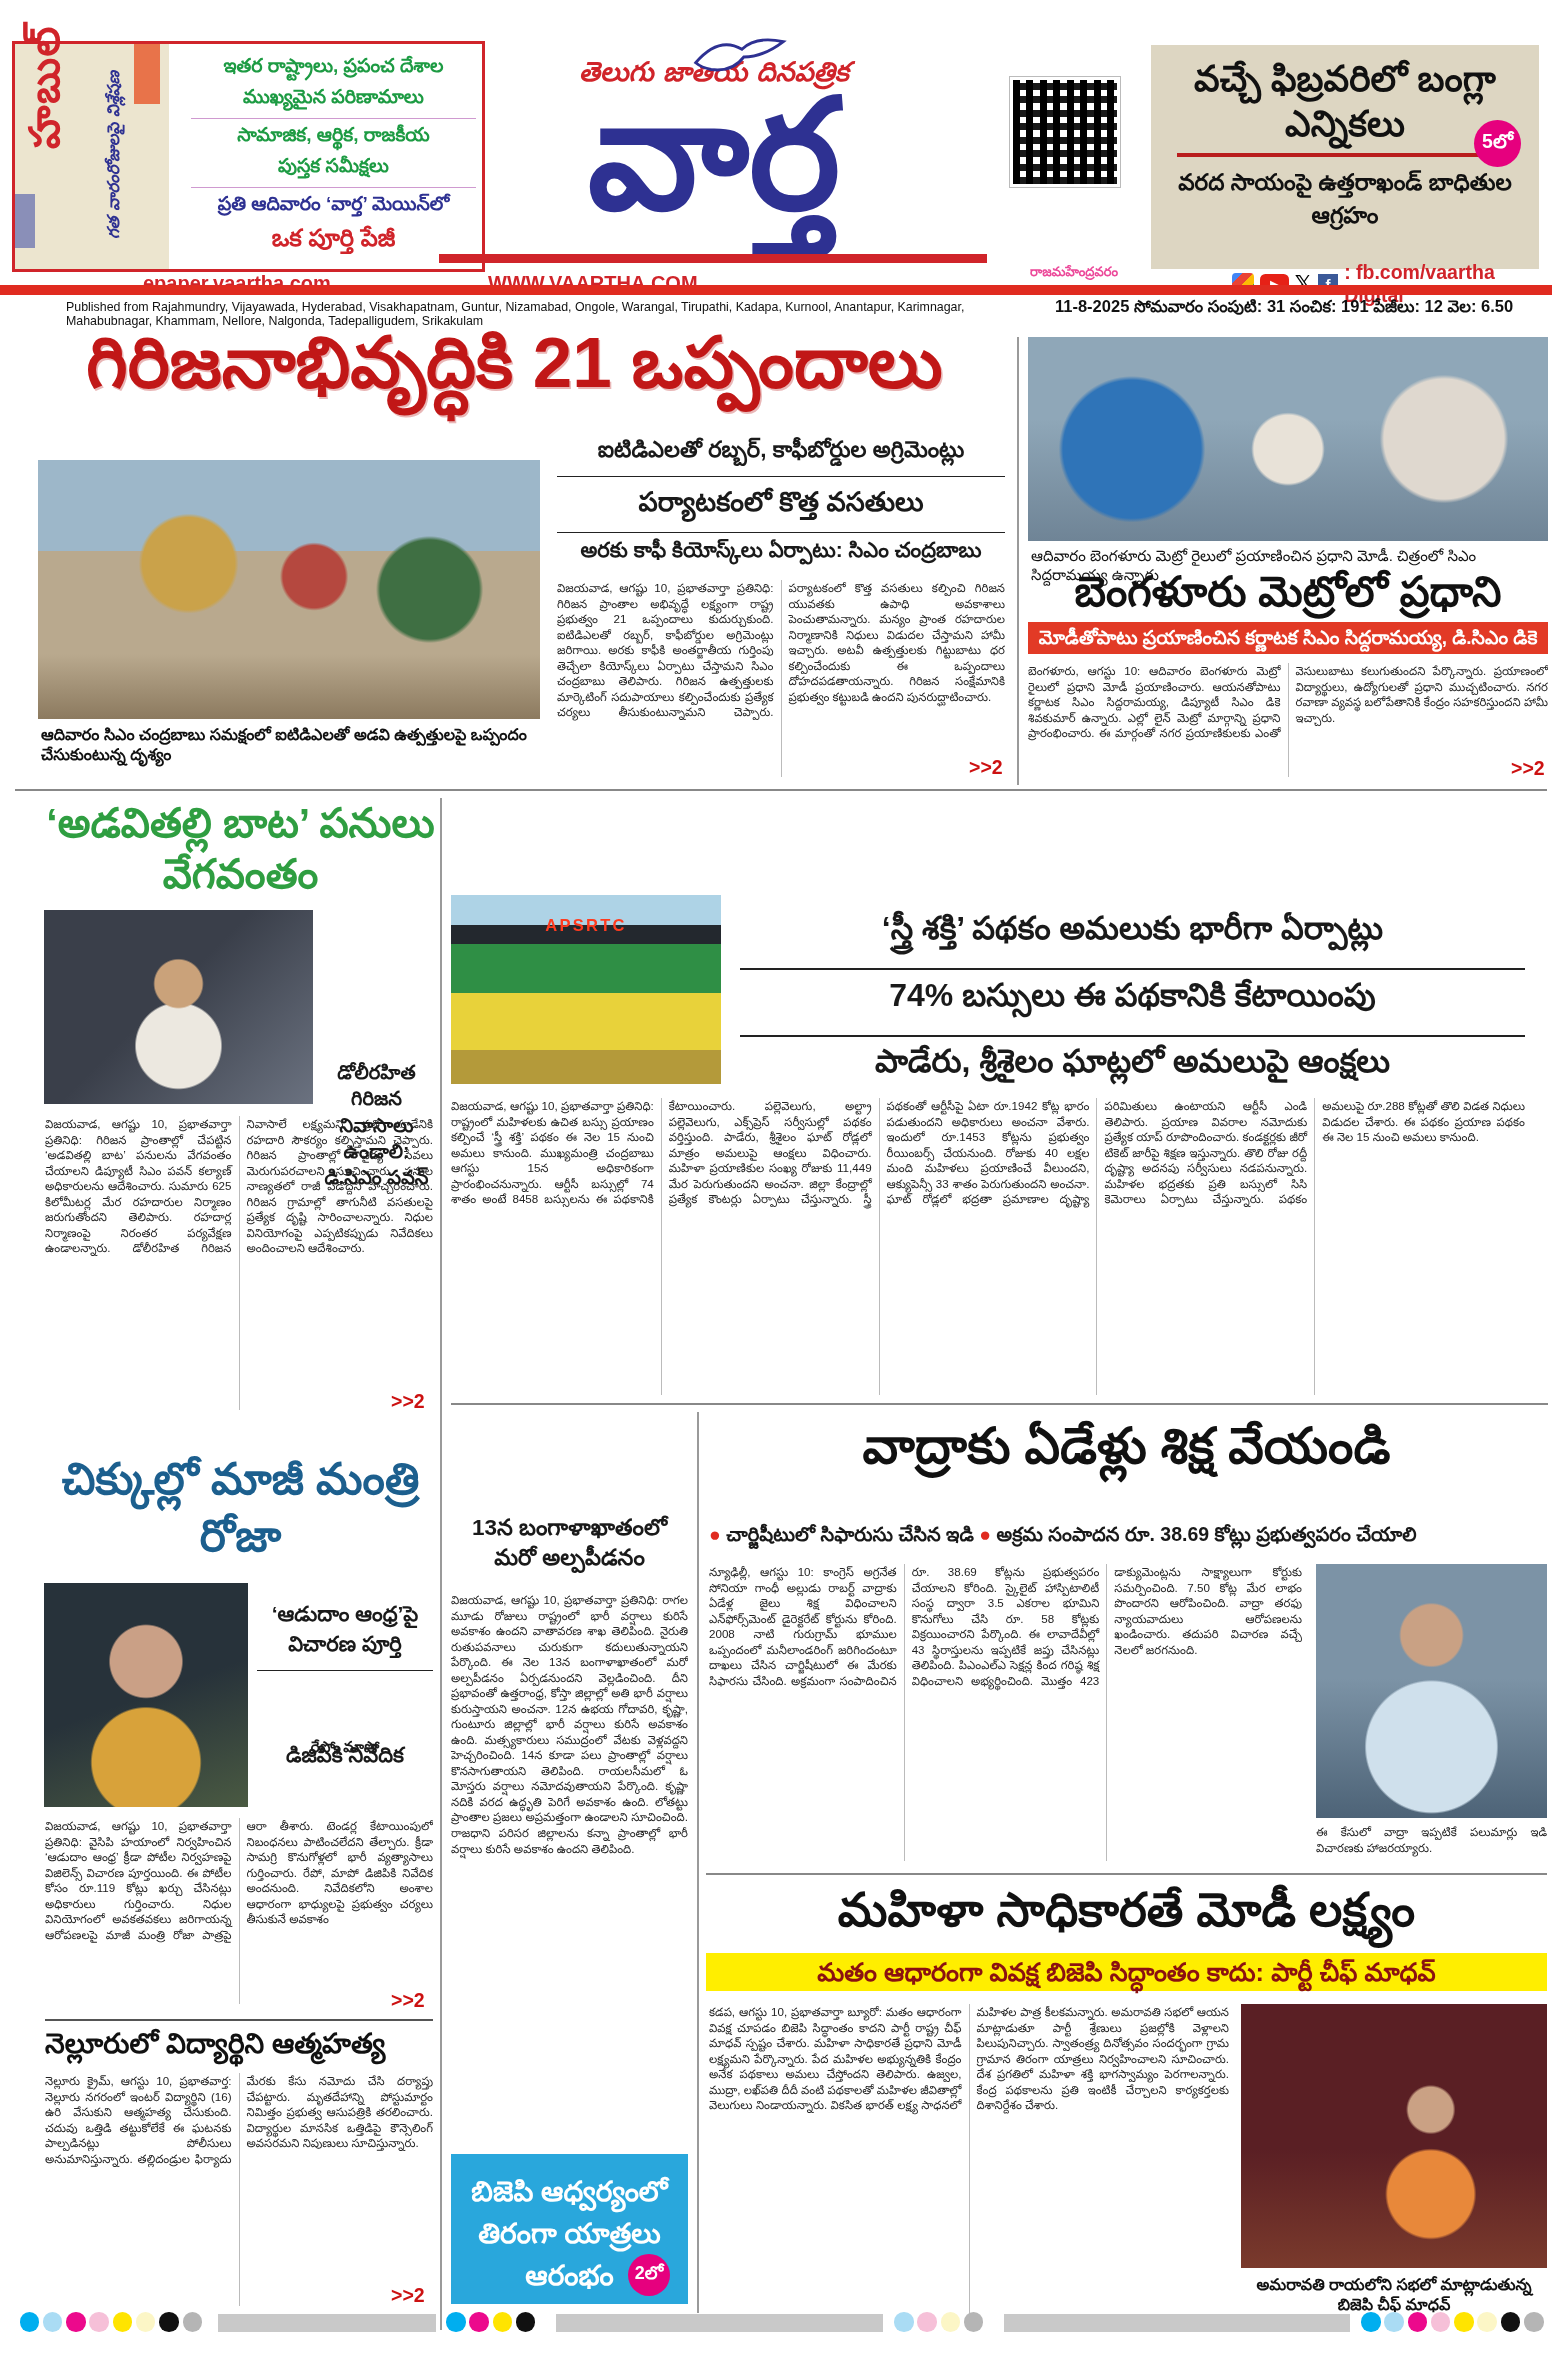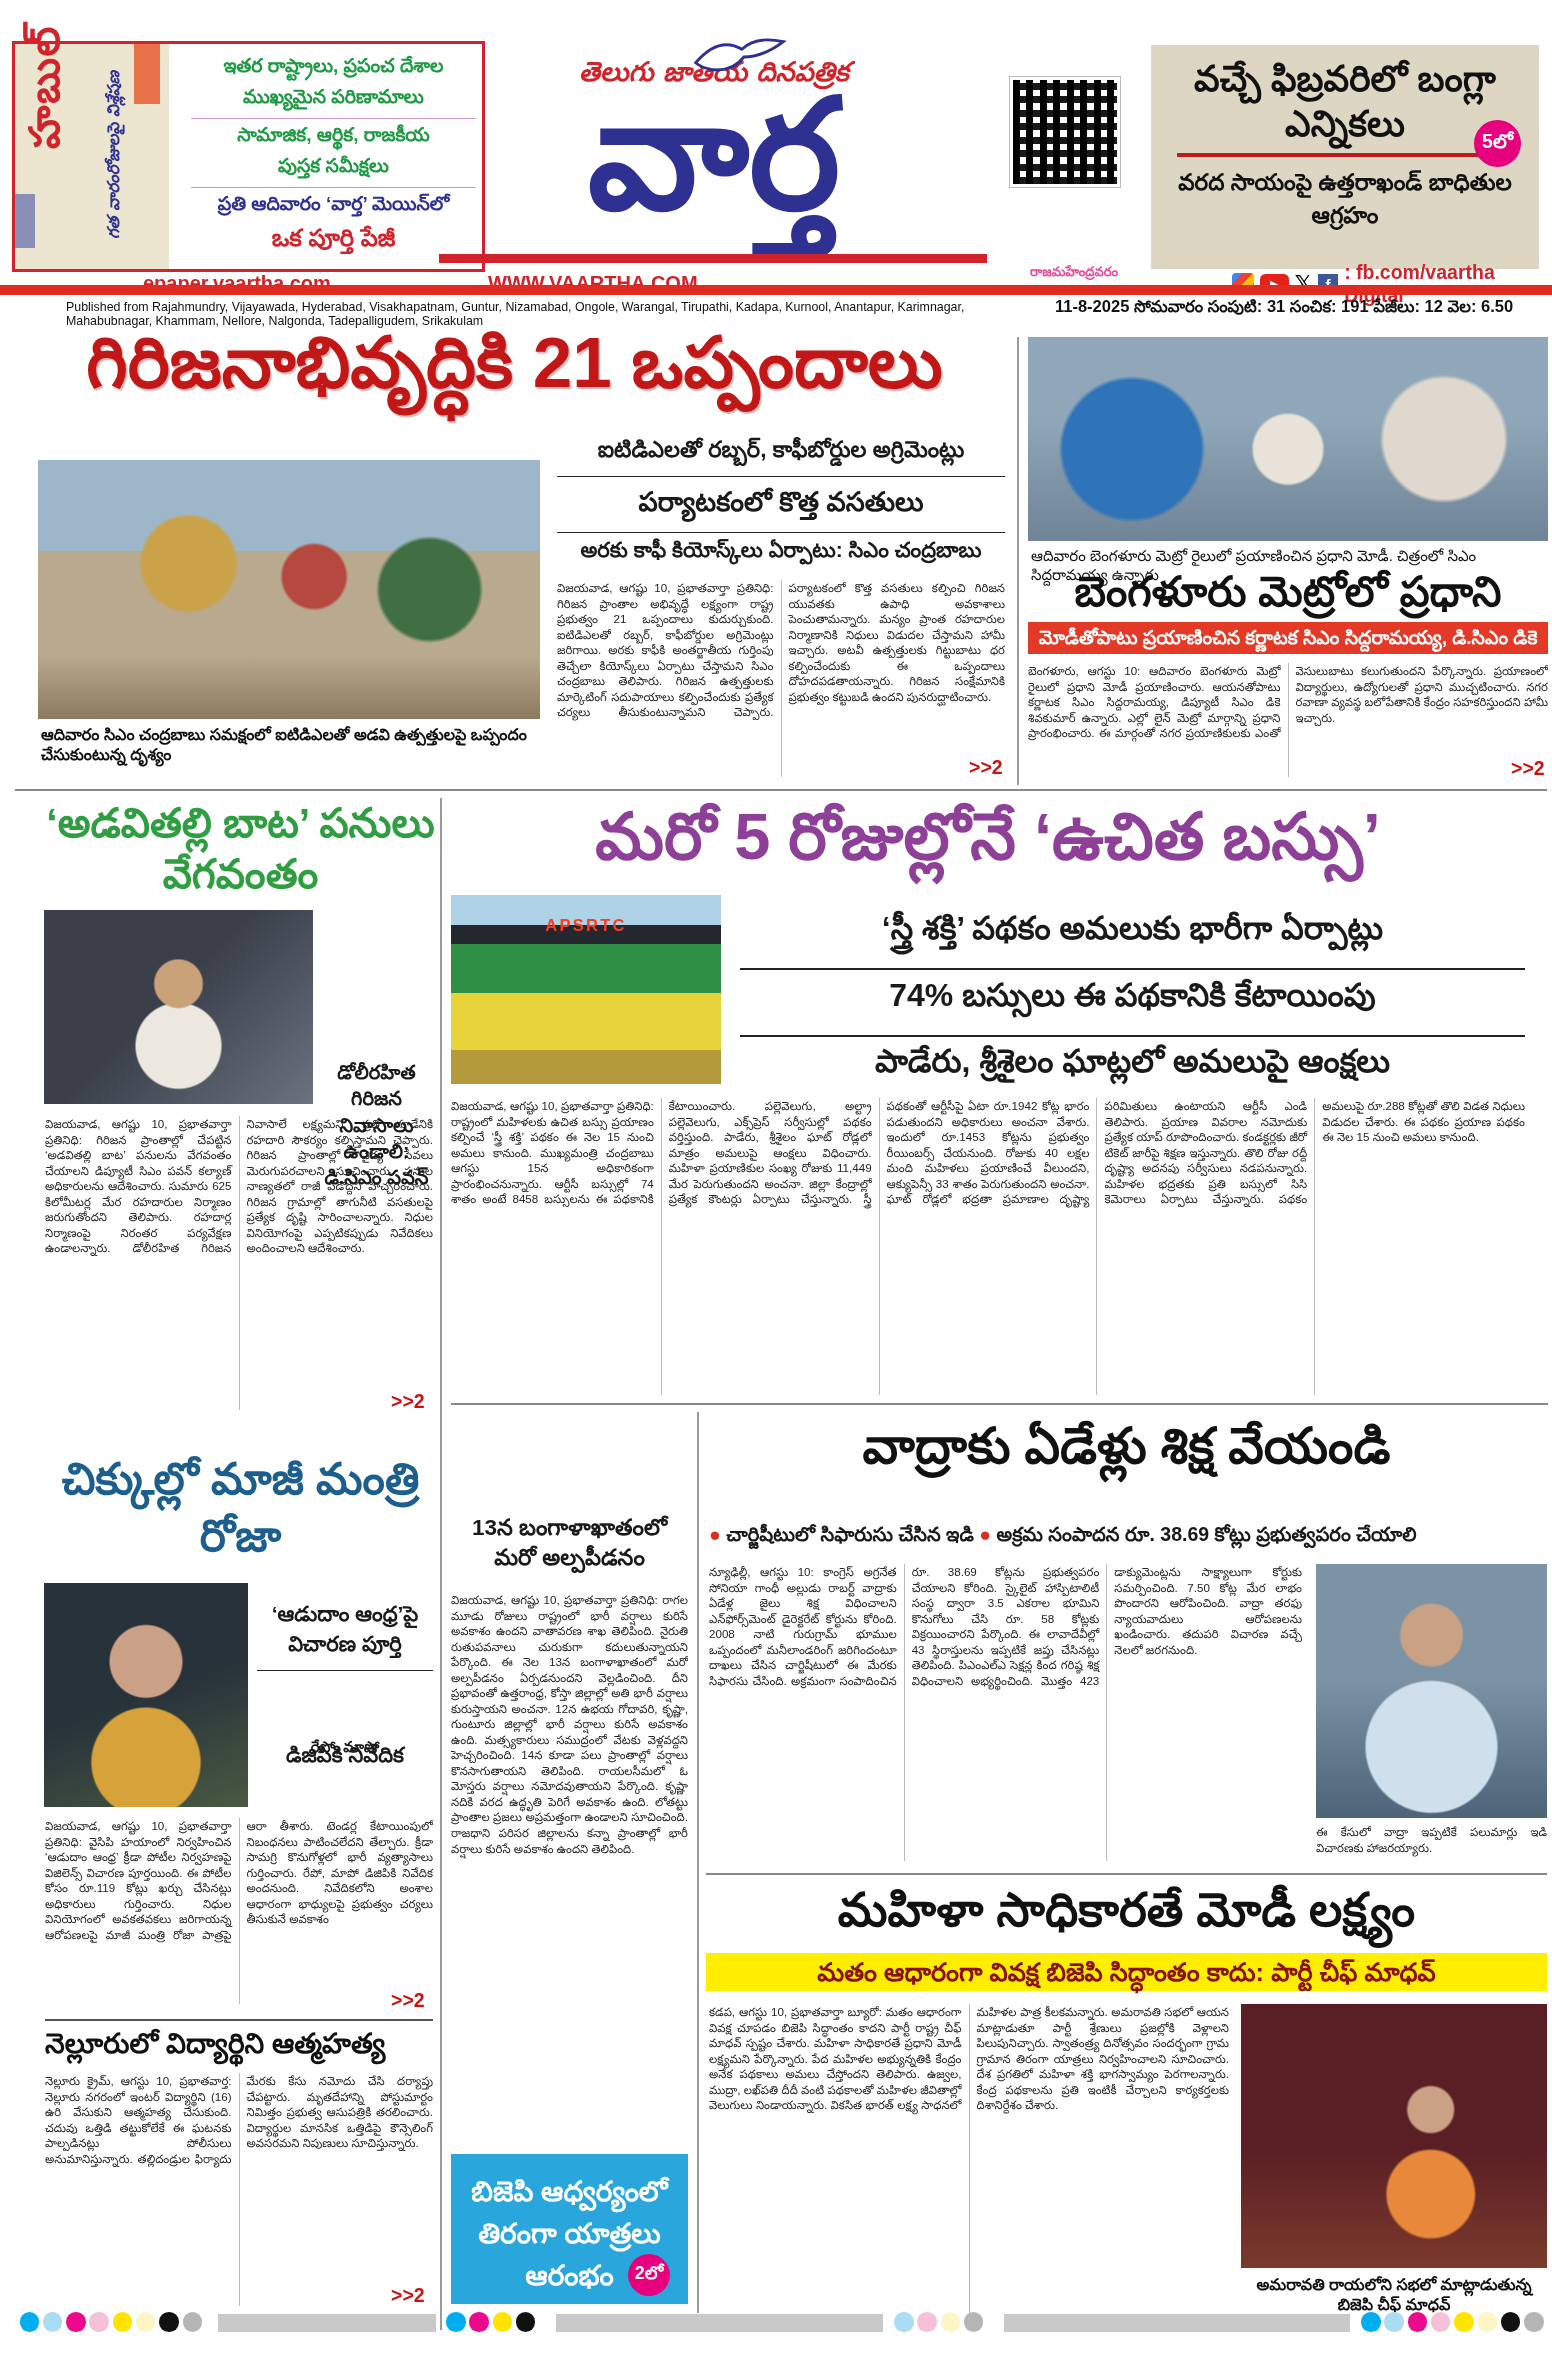--- a/index.html
+++ b/index.html
@@ -100,21 +100,20 @@
   <div class="abs rule-h" style="left:15px;top:789px;width:1532px;height:1.5px;background:#888;"></div>
 
   <div class="abs ctr" style="left:45px;top:798px;width:391px;font-size:41px;font-weight:800;color:#2f9e41;line-height:1.25;">‘అడవితల్లి బాట’ పనులు వేగవంతం</div>
   <div class="abs photo" style="left:44px;top:910px;width:269px;height:194px;background:radial-gradient(circle at 50% 38%,#caa27a 0 13%,transparent 14%),radial-gradient(circle at 50% 70%,#ece8e0 0 22%,transparent 23%),linear-gradient(135deg,#3a3f4a 0 45%,#6b7280 100%);"></div>
   <div class="abs ctr" style="left:320px;top:1016px;width:113px;font-size:19.5px;font-weight:800;line-height:1.35;margin-top:43px;">డోలీరహిత గిరిజన నివాసాలు ఉండాలి: డి.సిఎం పవన్</div>
   <div class="abs body-txt cols2 jst" style="left:45px;top:1116px;width:388px;height:294px;overflow:hidden;">విజయవాడ, ఆగష్టు 10, ప్రభాతవార్తా ప్రతినిధి: గిరిజన ప్రాంతాల్లో చేపట్టిన ‘అడవితల్లి బాట’ పనులను వేగవంతం చేయాలని డిప్యూటీ సిఎం పవన్ కల్యాణ్ అధికారులను ఆదేశించారు. సుమారు 625 కిలోమీటర్ల మేర రహదారుల నిర్మాణం జరుగుతోందని తెలిపారు. రహదార్ల నిర్మాణంపై నిరంతర పర్యవేక్షణ ఉండాలన్నారు. డోలీరహిత గిరిజన నివాసాలే లక్ష్యమని, ప్రతి గూడేనికి రహదారి సౌకర్యం కల్పిస్తామని చెప్పారు. గిరిజన ప్రాంతాల్లో వైద్య సేవలు మెరుగుపరచాలని సూచించారు. పనుల నాణ్యతలో రాజీ పడొద్దని హెచ్చరించారు. గిరిజన గ్రామాల్లో తాగునీటి వసతులపై ప్రత్యేక దృష్టి సారించాలన్నారు. నిధుల వినియోగంపై ఎప్పటికప్పుడు నివేదికలు అందించాలని ఆదేశించారు.</div>
   <div class="abs jump" style="left:391px;top:1390px;">&gt;&gt;2</div>
 
   <div class="abs rule-v" style="left:440px;top:798px;height:1532px;"></div>
 
-  <div class="abs ctr" style="left:451px;top:799px;width:1074px;font-size:65px;font-weight:800;color:#8e3f97;">మరో 5 రోజుల్లోనే ‘ఉచిత బస్సు’</div>
   <div class="abs photo" style="left:451px;top:895px;width:270px;height:189px;background:linear-gradient(180deg,#aed3e6 0 16%,#23282e 16% 26%,#2f8f45 26% 52%,#e8d23a 52% 82%,#b49a3a 82% 100%);">
     <div style="margin-top:21px;text-align:center;color:#ff3b1f;font-weight:800;font-size:16.5px;letter-spacing:2.3px;">APSRTC</div>
   </div>
   <div class="abs ctr" style="left:740px;top:910px;width:785px;font-size:32px;font-weight:800;border-bottom:2.3px solid #222;padding-bottom:13.5px;">‘స్త్రీ శక్తి’ పథకం అమలుకు భారీగా ఏర్పాట్లు</div>
   <div class="abs ctr" style="left:740px;top:977px;width:785px;font-size:32px;font-weight:800;border-bottom:2.3px solid #222;padding-bottom:13.5px;">74% బస్సులు ఈ పథకానికి కేటాయింపు</div>
   <div class="abs ctr" style="left:740px;top:1043px;width:785px;font-size:32px;font-weight:800;">పాడేరు, శ్రీశైలం ఘాట్లలో అమలుపై ఆంక్షలు</div>
   <div class="abs body-txt cols5 jst" style="left:451px;top:1098px;width:1074px;height:297px;overflow:hidden;">విజయవాడ, ఆగష్టు 10, ప్రభాతవార్తా ప్రతినిధి: రాష్ట్రంలో మహిళలకు ఉచిత బస్సు ప్రయాణం కల్పించే ‘స్త్రీ శక్తి’ పథకం ఈ నెల 15 నుంచి అమలు కానుంది. ముఖ్యమంత్రి చంద్రబాబు ఆగస్టు 15న అధికారికంగా ప్రారంభించనున్నారు. ఆర్టీసీ బస్సుల్లో 74 శాతం అంటే 8458 బస్సులను ఈ పథకానికి కేటాయించారు. పల్లెవెలుగు, అల్ట్రా పల్లెవెలుగు, ఎక్స్‌ప్రెస్ సర్వీసుల్లో పథకం వర్తిస్తుంది. పాడేరు, శ్రీశైలం ఘాట్ రోడ్లలో మాత్రం అమలుపై ఆంక్షలు విధించారు. మహిళా ప్రయాణికుల సంఖ్య రోజుకు 11,449 మేర పెరుగుతుందని అంచనా. జిల్లా కేంద్రాల్లో ప్రత్యేక కౌంటర్లు ఏర్పాటు చేస్తున్నారు. స్త్రీ పథకంతో ఆర్టీసీపై ఏటా రూ.1942 కోట్ల భారం పడుతుందని అధికారులు అంచనా వేశారు. ఇందులో రూ.1453 కోట్లను ప్రభుత్వం రీయింబర్స్ చేయనుంది. రోజుకు 40 లక్షల మంది మహిళలు ప్రయాణించే వీలుందని, ఆక్యుపెన్సీ 33 శాతం పెరుగుతుందని అంచనా. ఘాట్ రోడ్లలో భద్రతా ప్రమాణాల దృష్ట్యా పరిమితులు ఉంటాయని ఆర్టీసీ ఎండి తెలిపారు. ప్రయాణ వివరాల నమోదుకు ప్రత్యేక యాప్ రూపొందించారు. కండక్టర్లకు జీరో టికెట్ జారీపై శిక్షణ ఇస్తున్నారు. తొలి రోజు రద్దీ దృష్ట్యా అదనపు సర్వీసులు నడపనున్నారు. మహిళల భద్రతకు ప్రతి బస్సులో సిసి కెమెరాలు ఏర్పాటు చేస్తున్నారు. పథకం అమలుపై రూ.288 కోట్లతో తొలి విడత నిధులు విడుదల చేశారు. ఈ పథకం ప్రయాణ పథకం ఈ నెల 15 నుంచి అమలు కానుంది.</div>
 
   <div class="abs rule-h" style="left:451px;top:1403px;width:1097px;background:#888;"></div>
 

